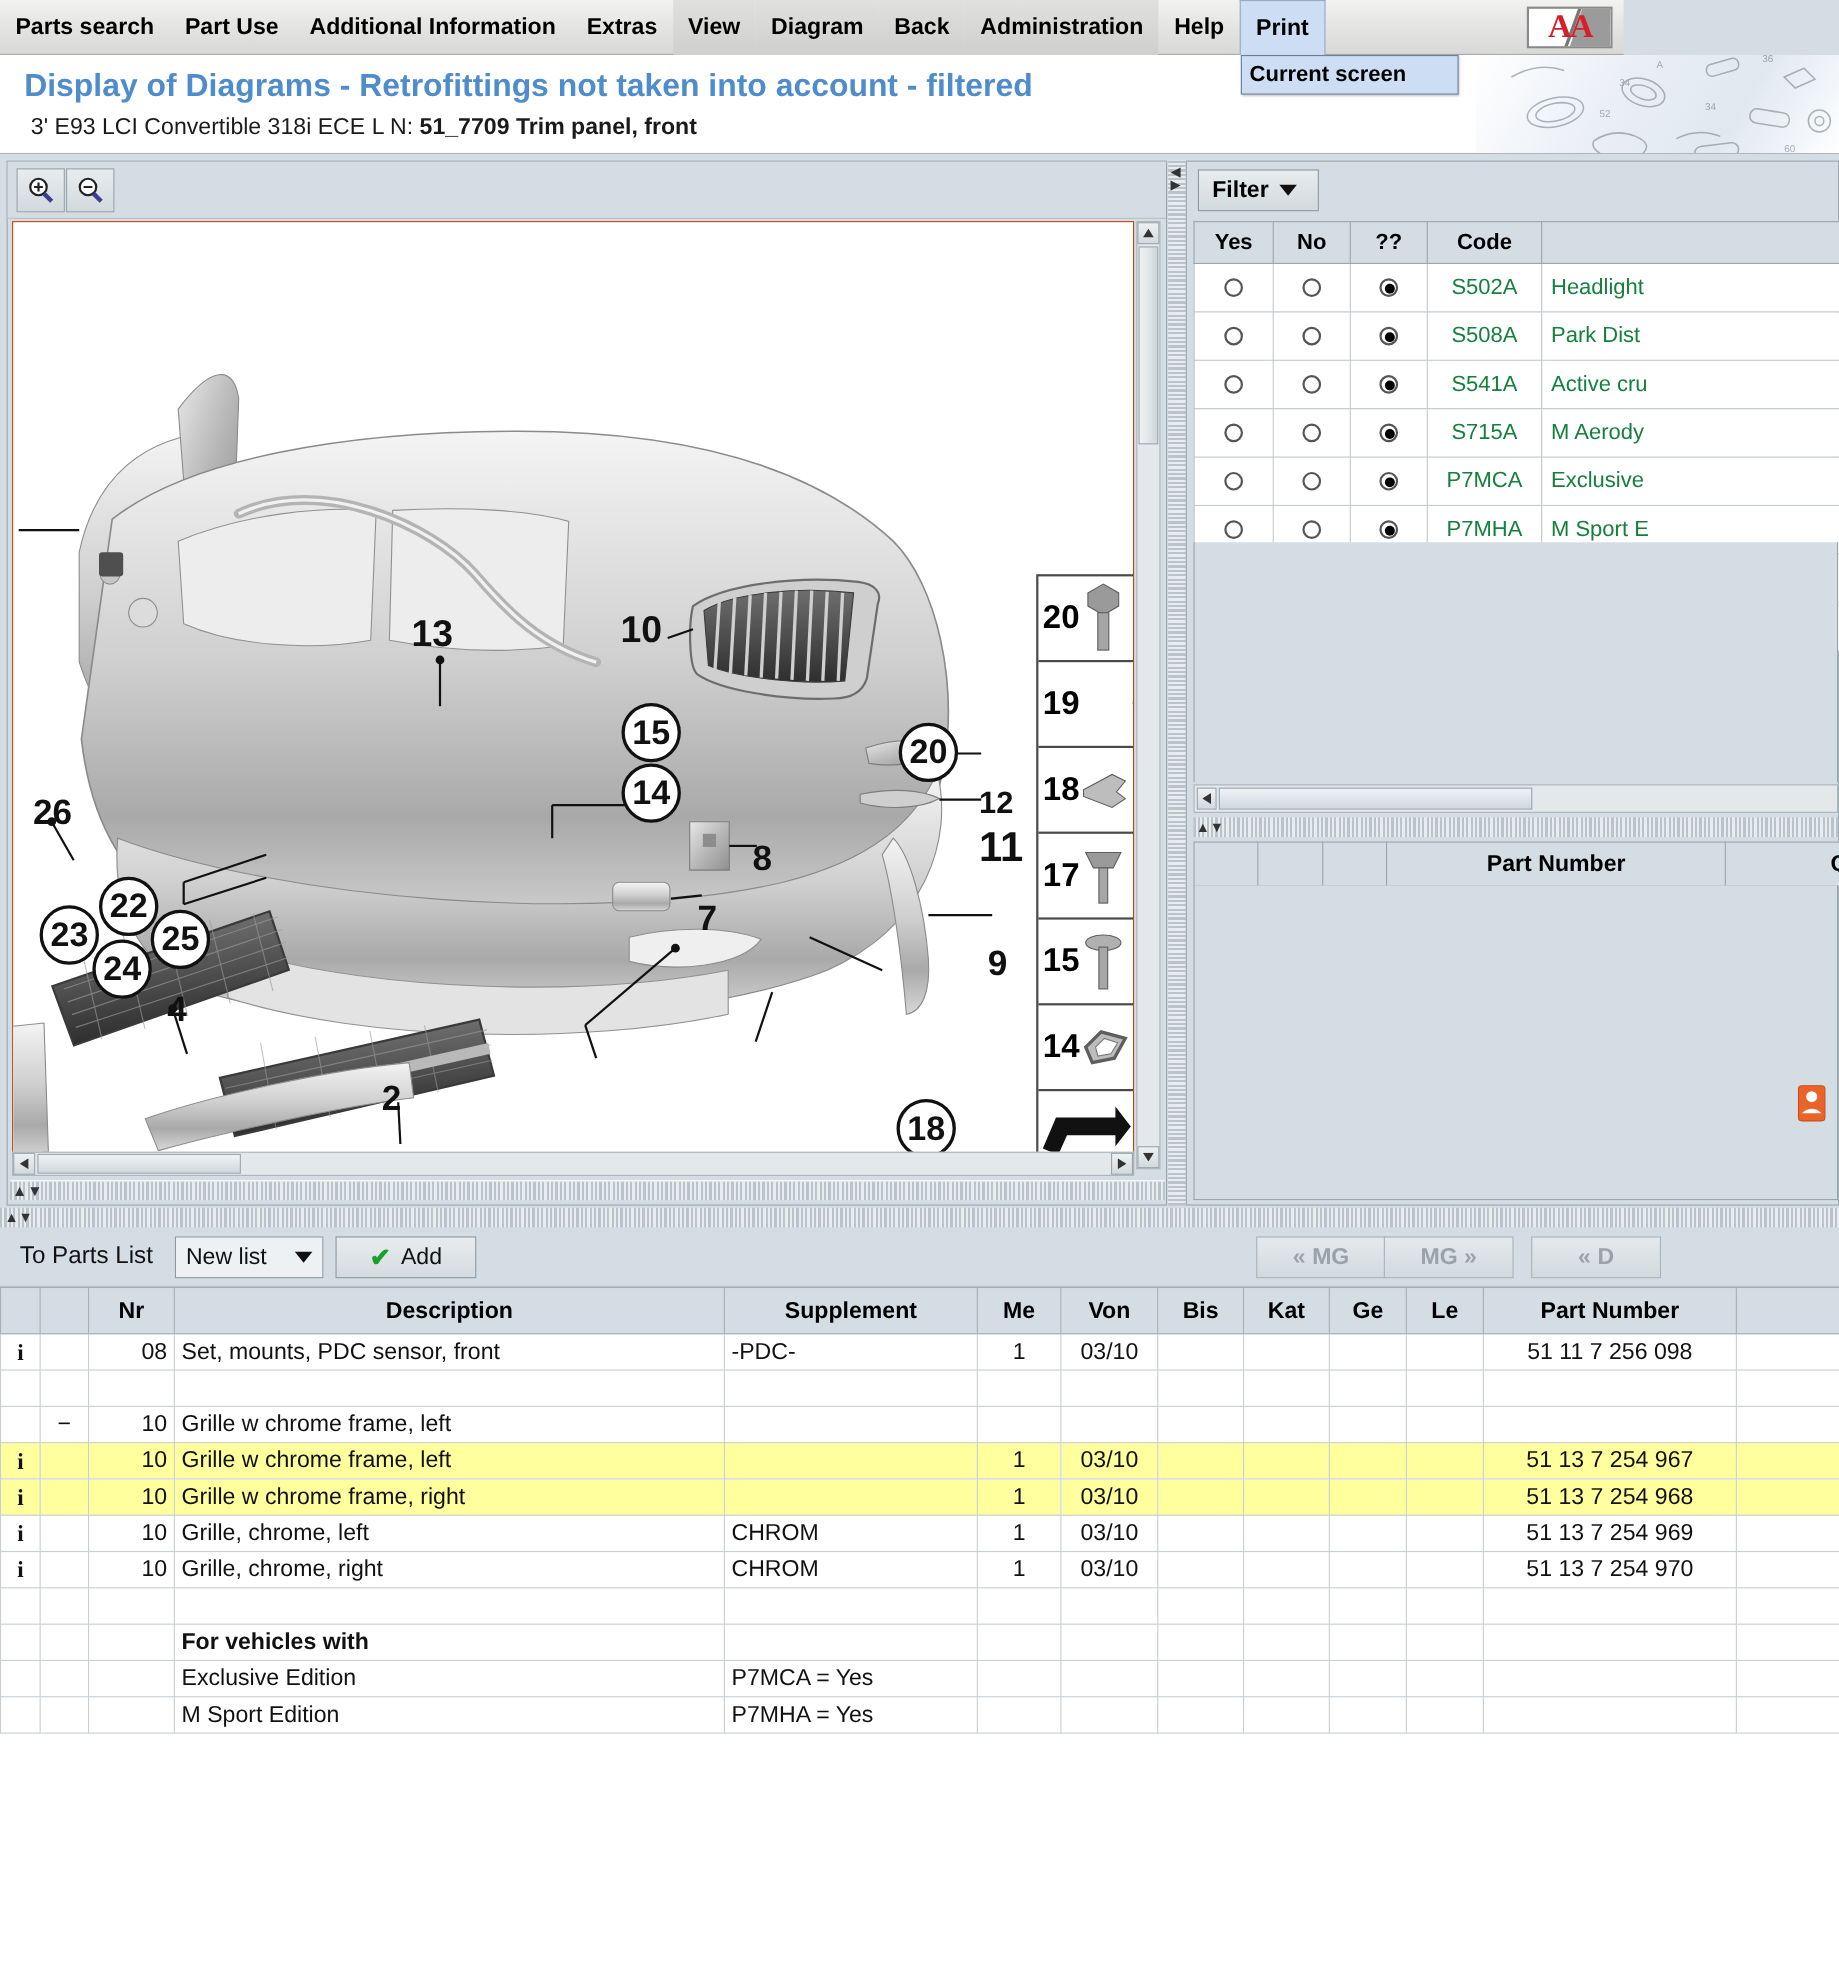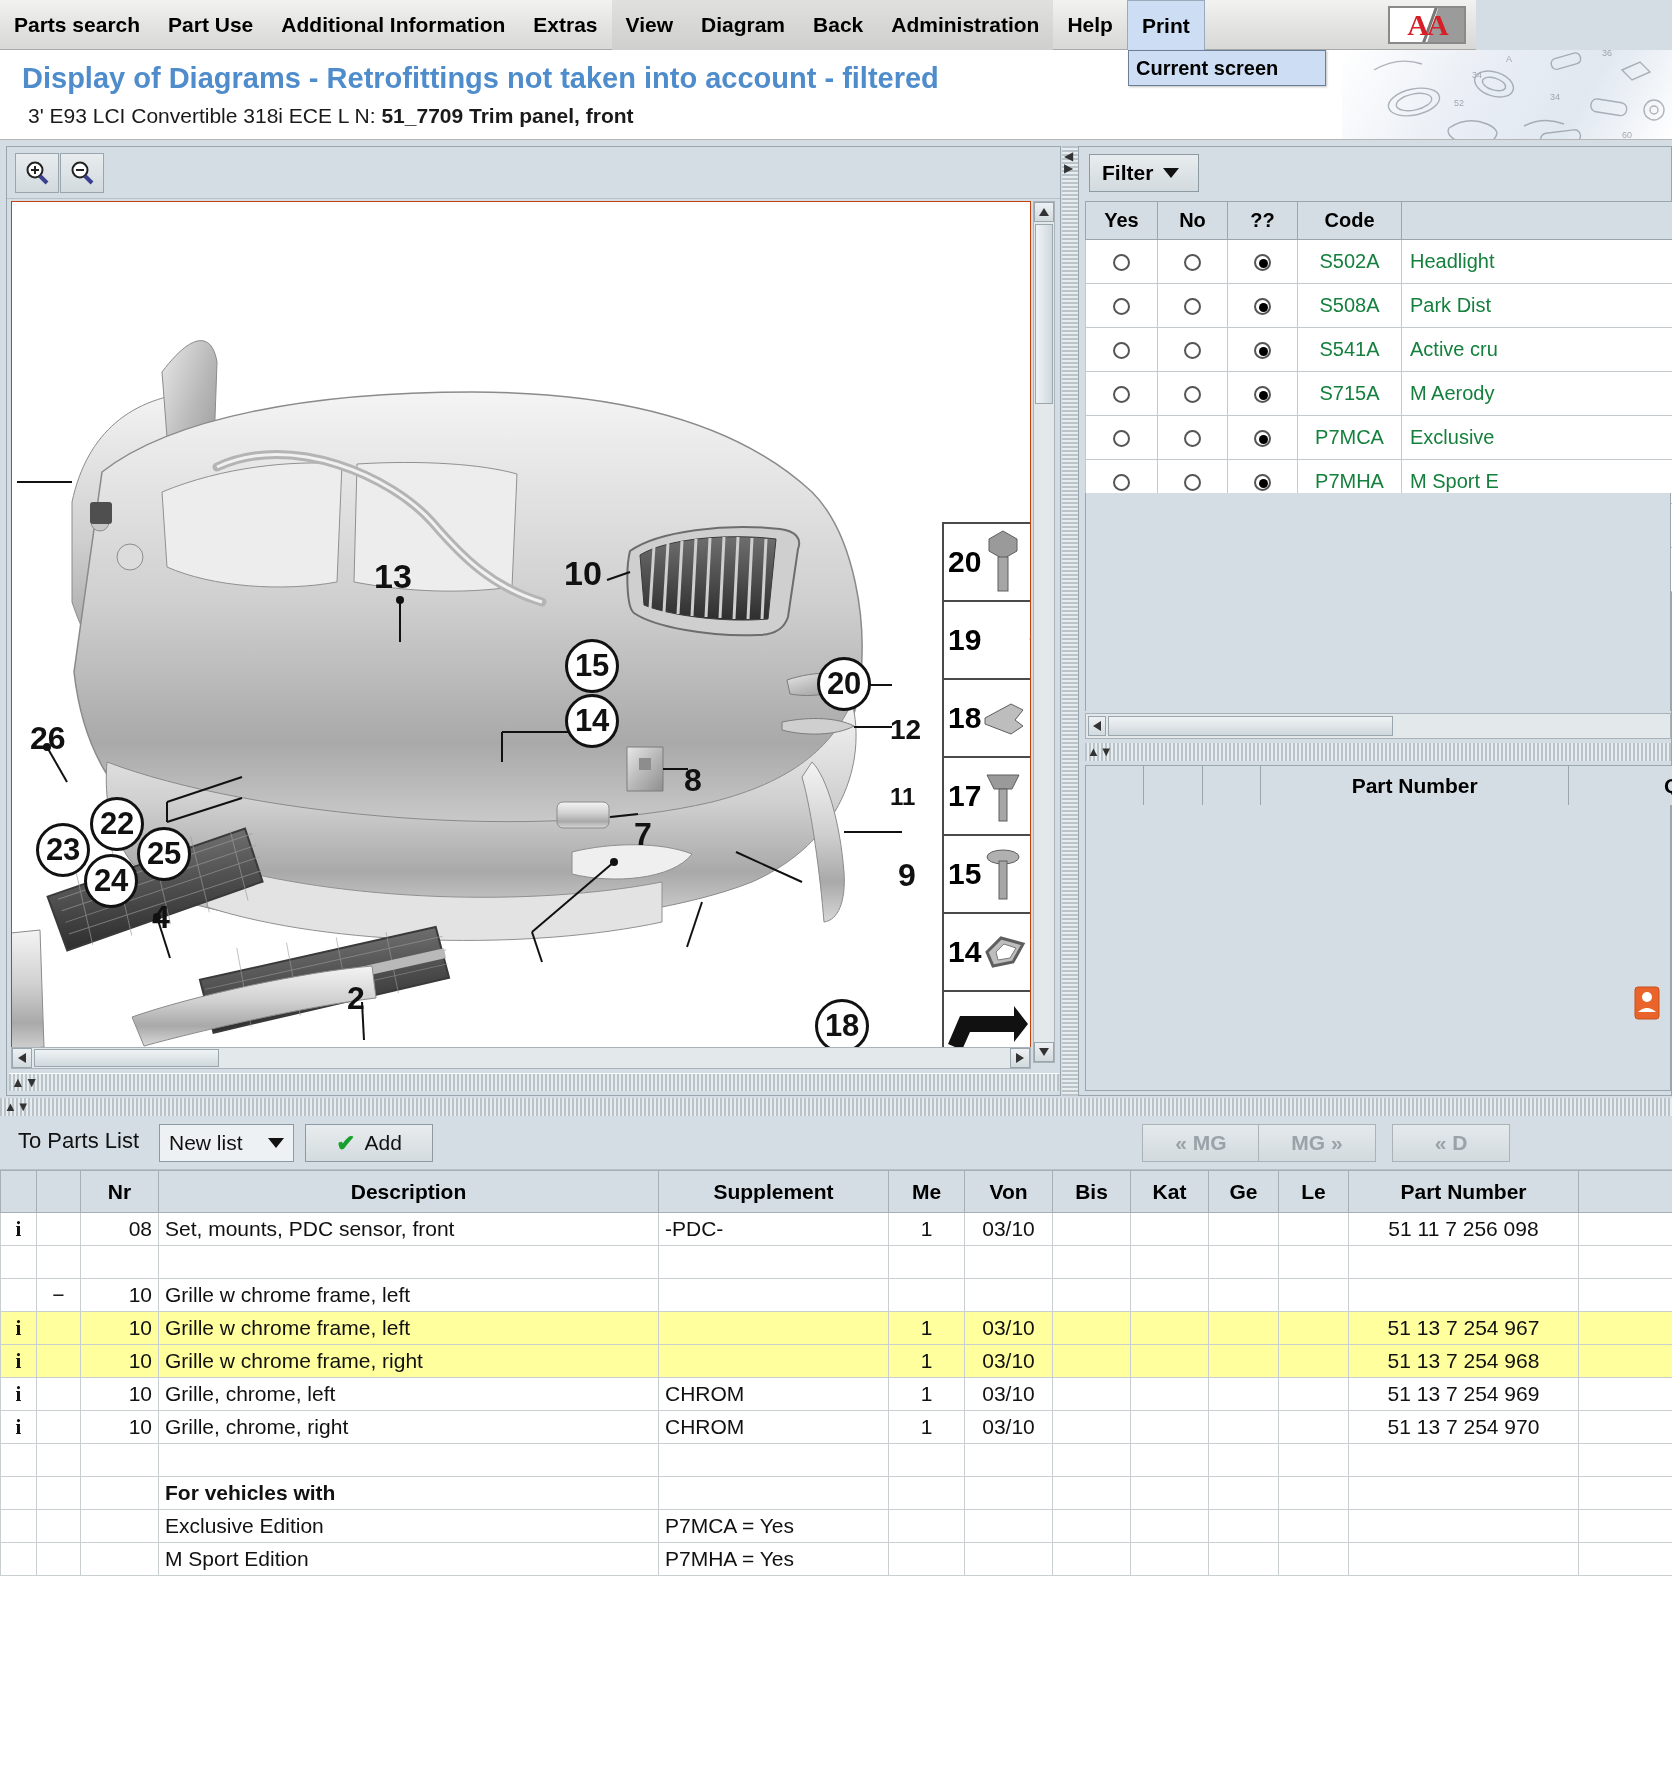--- a/index.html
+++ b/index.html
@@ -489,21 +489,21 @@
       </svg>
 
       
       <div id="callouts" style="position:absolute;left:0;top:0;width:1020px;height:862px;">
           <div class="d-num" style="left: 362px; top: 355px; font-size: 34px;">13</div>
           <div class="d-num" style="left: 552px; top: 352px; font-size: 34px;">10</div>
           <div class="circnum" style="left: 553px; top: 437px; width: 54.25px; height: 54.25px; font-size: 31px;">15</div>
           <div class="circnum" style="left: 553px; top: 492px; width: 54.25px; height: 54.25px; font-size: 31px;">14</div>
           <div class="circnum" style="left: 805px; top: 455px; width: 54.25px; height: 54.25px; font-size: 31px;">20</div>
           <div class="d-num" style="left: 878px; top: 512px; font-size: 28px;">12</div>
-          <div class="d-num" style="left: 878px; top: 581px; font-size: 24px;">11</div>
+          <div class="d-num" style="left: 878px; top: 548px; font-size: 38px;">11</div>
           <div class="d-num" style="left: 672px; top: 560px; font-size: 32px;">8</div>
           <div class="d-num" style="left: 622px; top: 614px; font-size: 32px;">7</div>
           <div class="d-num" style="left: 886px; top: 655px; font-size: 32px;">9</div>
           <div class="d-num" style="left: 18px; top: 518px; font-size: 32px;">26</div>
           <div class="circnum" style="left: 78px; top: 595px; width: 54.25px; height: 54.25px; font-size: 31px;">22</div>
           <div class="circnum" style="left: 24px; top: 621px; width: 54.25px; height: 54.25px; font-size: 31px;">23</div>
           <div class="circnum" style="left: 125px; top: 625px; width: 54.25px; height: 54.25px; font-size: 31px;">25</div>
           <div class="circnum" style="left: 72px; top: 652px; width: 54.25px; height: 54.25px; font-size: 31px;">24</div>
           <div class="d-num" style="left: 140px; top: 697px; font-size: 32px;">4</div>
           <div class="d-num" style="left: 335px; top: 778px; font-size: 32px;">2</div>

